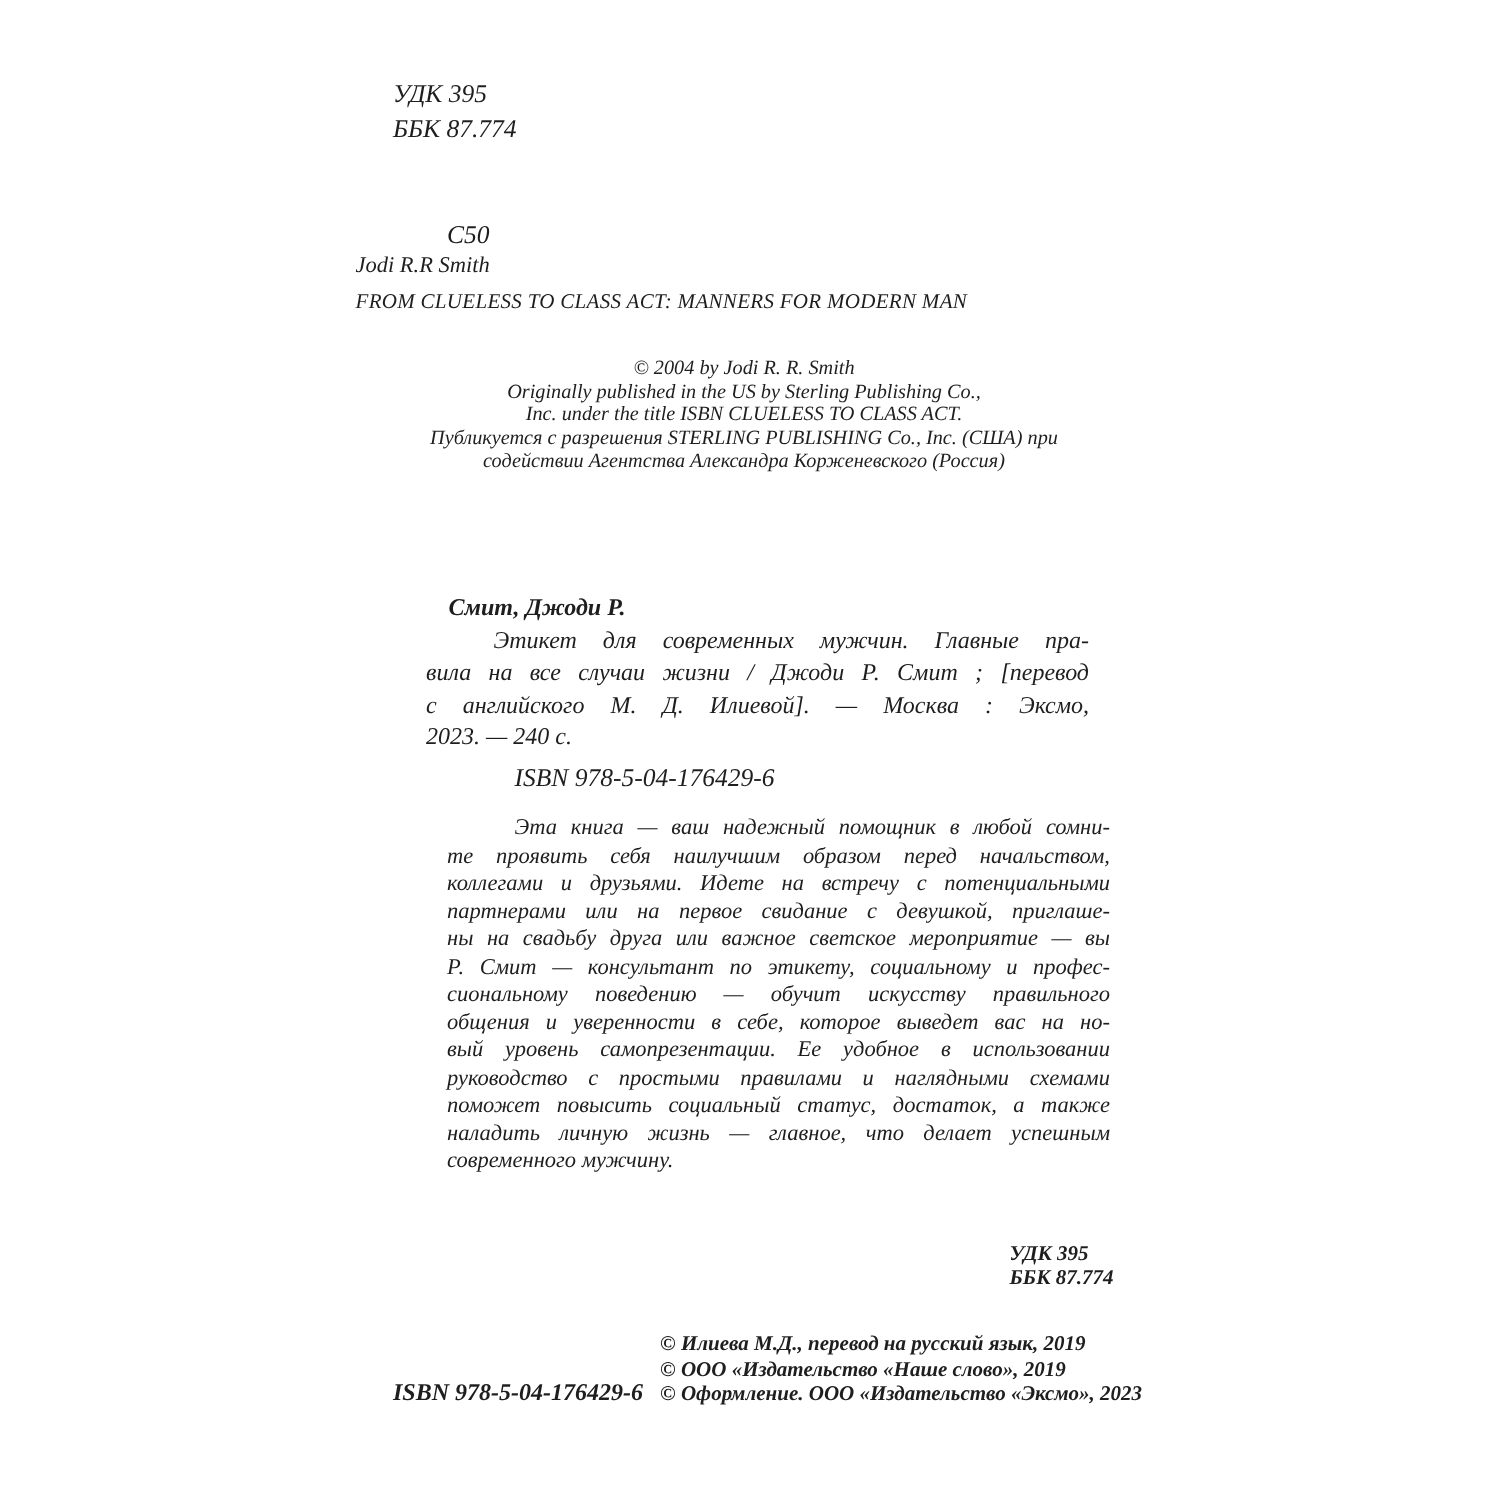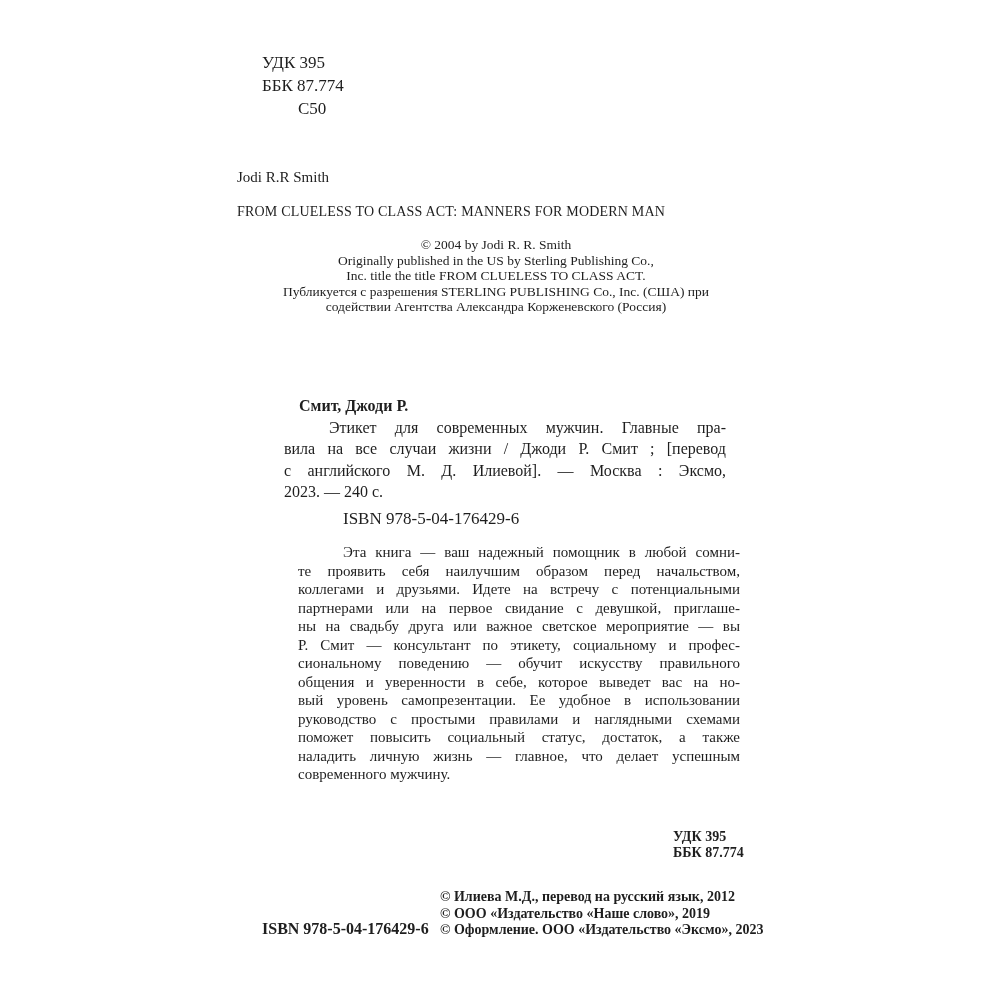--- a/index.html
+++ b/index.html
@@ -8,35 +8,35 @@
     background: #ffffff;
   }
   body {
     width: 1000px;
     height: 1000px;
     position: relative;
     font-family: "Liberation Serif", "DejaVu Serif", serif;
     color: #1e1e1e;
     -webkit-font-smoothing: antialiased;
   }
-  .abs { position: absolute; }
+  .abs { position: absolute; font-style: italic; }
 
   
   #top-classification {
     left: 262px; top: 51px;
     font-size: 17px; line-height: 23px;
   }
-  #top-classification .sign { padding-left: 36px; }
+  #top-classification .sign { padding-left: 36px; margin-top: 48px; }
 
   
   #original-edition {
     left: 237px; top: 168px; width: 528px;
   }
   #original-author { font-size: 15px; line-height: 19px; }
-  #original-title  { font-size: 14px; line-height: 19px; margin-top: 15px; letter-spacing: 0.2px; }
+  #original-title  { font-size: 14px; line-height: 19px; margin-top: 5px; letter-spacing: 0.2px; }
 
   
   #copyright-block {
     left: 232px; top: 237px; width: 528px;
     font-size: 13.5px; line-height: 15.5px;
   }
   .centered > div { text-align: center; }
 
   
   #bibliographic-record {
@@ -92,21 +92,21 @@
 </div>
 
 <div class="abs" id="original-edition">
   <div id="original-author">Jodi R.R Smith</div>
   <div id="original-title">FROM CLUELESS TO CLASS ACT: MANNERS FOR MODERN MAN</div>
 </div>
 
 <div class="abs centered" id="copyright-block">
     <div>© 2004 by Jodi R. R. Smith</div>
     <div>Originally published in the US by Sterling Publishing Co.,</div>
-    <div>Inc. title the title FROM CLUELESS TO CLASS ACT.</div>
+    <div>Inc. under the title ISBN CLUELESS TO CLASS ACT.</div>
     <div>Публикуется с разрешения STERLING PUBLISHING Co., Inc. (США) при</div>
     <div class="last-line">содействии Агентства Александра Корженевского (Россия)</div>
   </div>
 
 <div class="abs" id="bibliographic-record">
   <div id="bib-heading">Смит, Джоди Р.</div>
   <div class="justified">
       <div>Этикет для современных мужчин. Главные пра-</div>
       <div>вила на все случаи жизни / Джоди Р. Смит ; [перевод</div>
       <div>с английского М. Д. Илиевой]. — Москва : Эксмо,</div>
@@ -131,18 +131,18 @@
     <div>наладить личную жизнь — главное, что делает успешным</div>
     <div class="last-line">современного мужчину.</div>
   </div>
 
 <div class="abs" id="bottom-classification">
   <div>УДК 395</div>
   <div>ББК 87.774</div>
 </div>
 
 <div class="abs" id="credits-block">
-    <div>© Илиева М.Д., перевод на русский язык, 2012</div>
+    <div>© Илиева М.Д., перевод на русский язык, 2019</div>
     <div>© ООО «Издательство «Наше слово», 2019</div>
     <div class="last-line">© Оформление. ООО «Издательство «Эксмо», 2023</div>
   </div>
 
 <div class="abs" id="isbn-bottom">ISBN 978-5-04-176429-6</div>
 
 </body></html>

